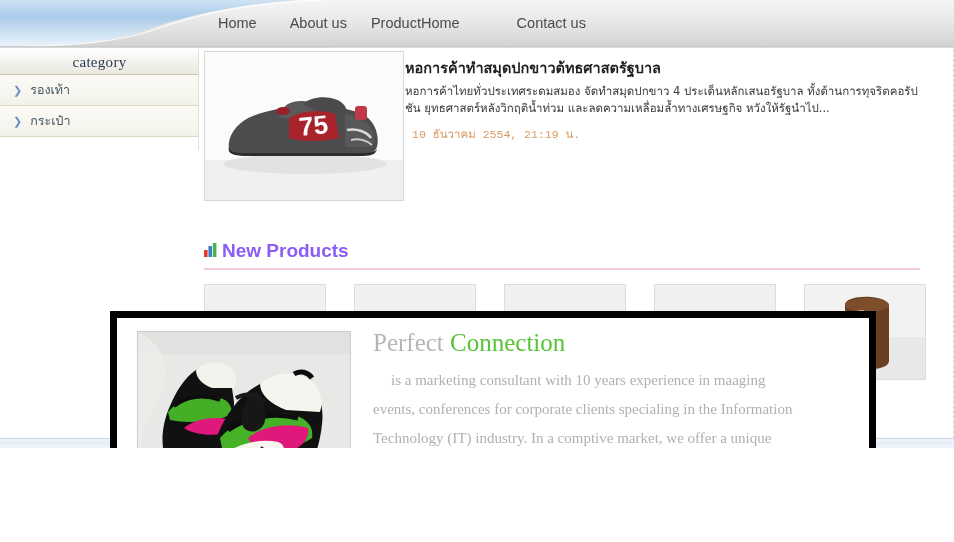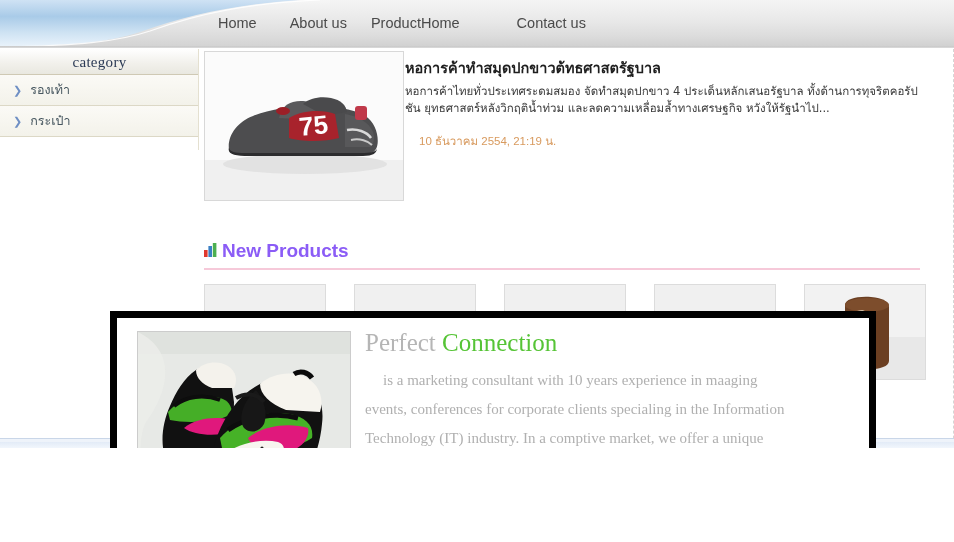--- a/index.html
+++ b/index.html
@@ -135,24 +135,24 @@
   }
   #news-summary {
     font-family: "DejaVu Sans", "Liberation Sans", sans-serif;
     font-size: 11.5px;
     color: #3a3a3a;
     line-height: 1.5;
     margin: 0 0 7px 0;
     width: 525px;
   }
   #news-date {
-    font-family: Liberation Sans, sans-serif;
+    font-family: Liberation Mono, monospace;
     font-size: 11.5px;
     color: #d89a5e;
-    margin: 14px;
+    margin: 7px;
   }
 
   
   #new-products-section {
     position: absolute;
     left: 204px; top: 238px;
     width: 735px;
   }
   #new-products-heading {
     display: flex;
@@ -239,21 +239,21 @@
   #overlay-image {
     position: absolute;
     left: 20px; top: 13px;
     width: 214px; height: 167px;
     border: 1px solid #cccccc;
     background: #eeeeee;
     overflow: hidden;
   }
   #overlay-text {
     position: absolute;
-    left: 248px; top: 10px;
+    left: 256px; top: 10px;
     width: 470px;
   }
   #overlay-heading {
     font-family: "Liberation Serif", serif;
     font-size: 25px;
     margin: 0 0 8px 0;
     line-height: 1.2;
     font-weight: normal;
   }
   #overlay-heading-first { color: #b5b5b5; }

